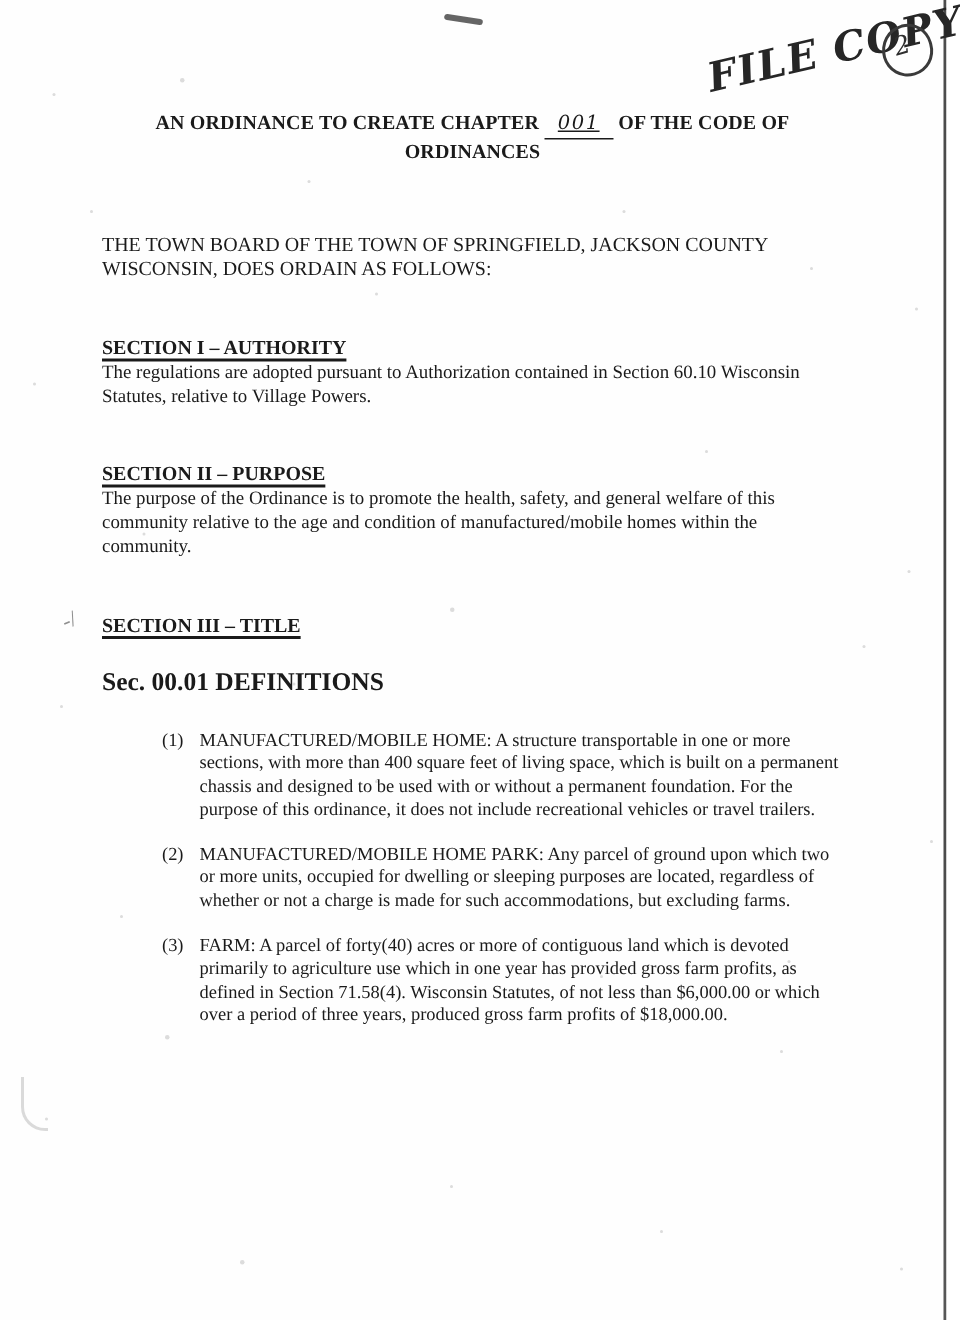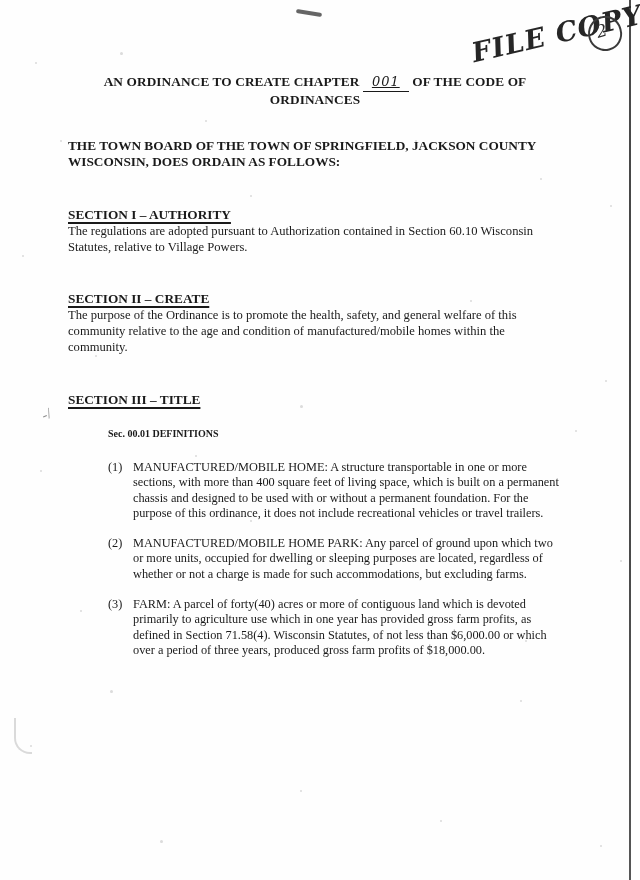--- a/index.html
+++ b/index.html
@@ -133,45 +133,44 @@
   }
   .chapter-blank .hw-num {
     font-family: "DejaVu Serif", serif;
     font-style: italic;
     font-weight: 400;
     font-size: 13px;
     letter-spacing: 1px;
   }
 
   .board-block {
-    margin-top: 13px;
-    font-weight: 700;
+    margin-top: 29px;
+    font-weight: 400;
     font-size: 13.3px;
     line-height: 16.5px;
     text-align: left;
   }
 
   .sec-head {
     font-weight: 700;
     font-size: 13.3px;
     text-decoration: underline;
     text-underline-offset: 2.5px;
     text-decoration-thickness: 1.6px;
     margin-top: 36px;
   }
   .chap-head {
     font-weight: 700;
     font-size: 13.3px;
     margin-top: 24px;
   }
   .sec-sub-head {
     font-weight: 700;
-    font-size: 10px;
+    font-size: 17px;
     margin-top: 20px;
-    margin-left: 40px;
   }
   .para {
     font-size: 12.6px;
     line-height: 16.2px;
     text-align: left;
   }
 
   ol.defs {
     list-style: none;
     margin: 21px 0 0 0;
@@ -218,21 +217,21 @@
     </div>
 
     <div class="board-block">
       <span>THE TOWN BOARD OF THE TOWN OF SPRINGFIELD, JACKSON COUNTY</span><br>
       <span>WISCONSIN, DOES ORDAIN AS FOLLOWS:</span>
     </div>
 
     <div class="sec-head">SECTION I – AUTHORITY</div>
     <div class="para">The regulations are adopted pursuant to Authorization contained in Section 60.10 Wisconsin Statutes, relative to Village Powers.</div>
 
-    <div class="sec-head">SECTION II – CREATE</div>
+    <div class="sec-head">SECTION II – PURPOSE</div>
     <div class="para">The purpose of the Ordinance is to promote the health, safety, and general welfare of this community relative to the age and condition of manufactured/mobile homes within the community.</div>
 
     <div class="sec-head">SECTION III – TITLE</div>
 
 
     <div class="sec-sub-head">Sec. 00.01 DEFINITIONS</div>
 
     <ol class="defs">
       <li>
         <span class="num">(1)</span>

